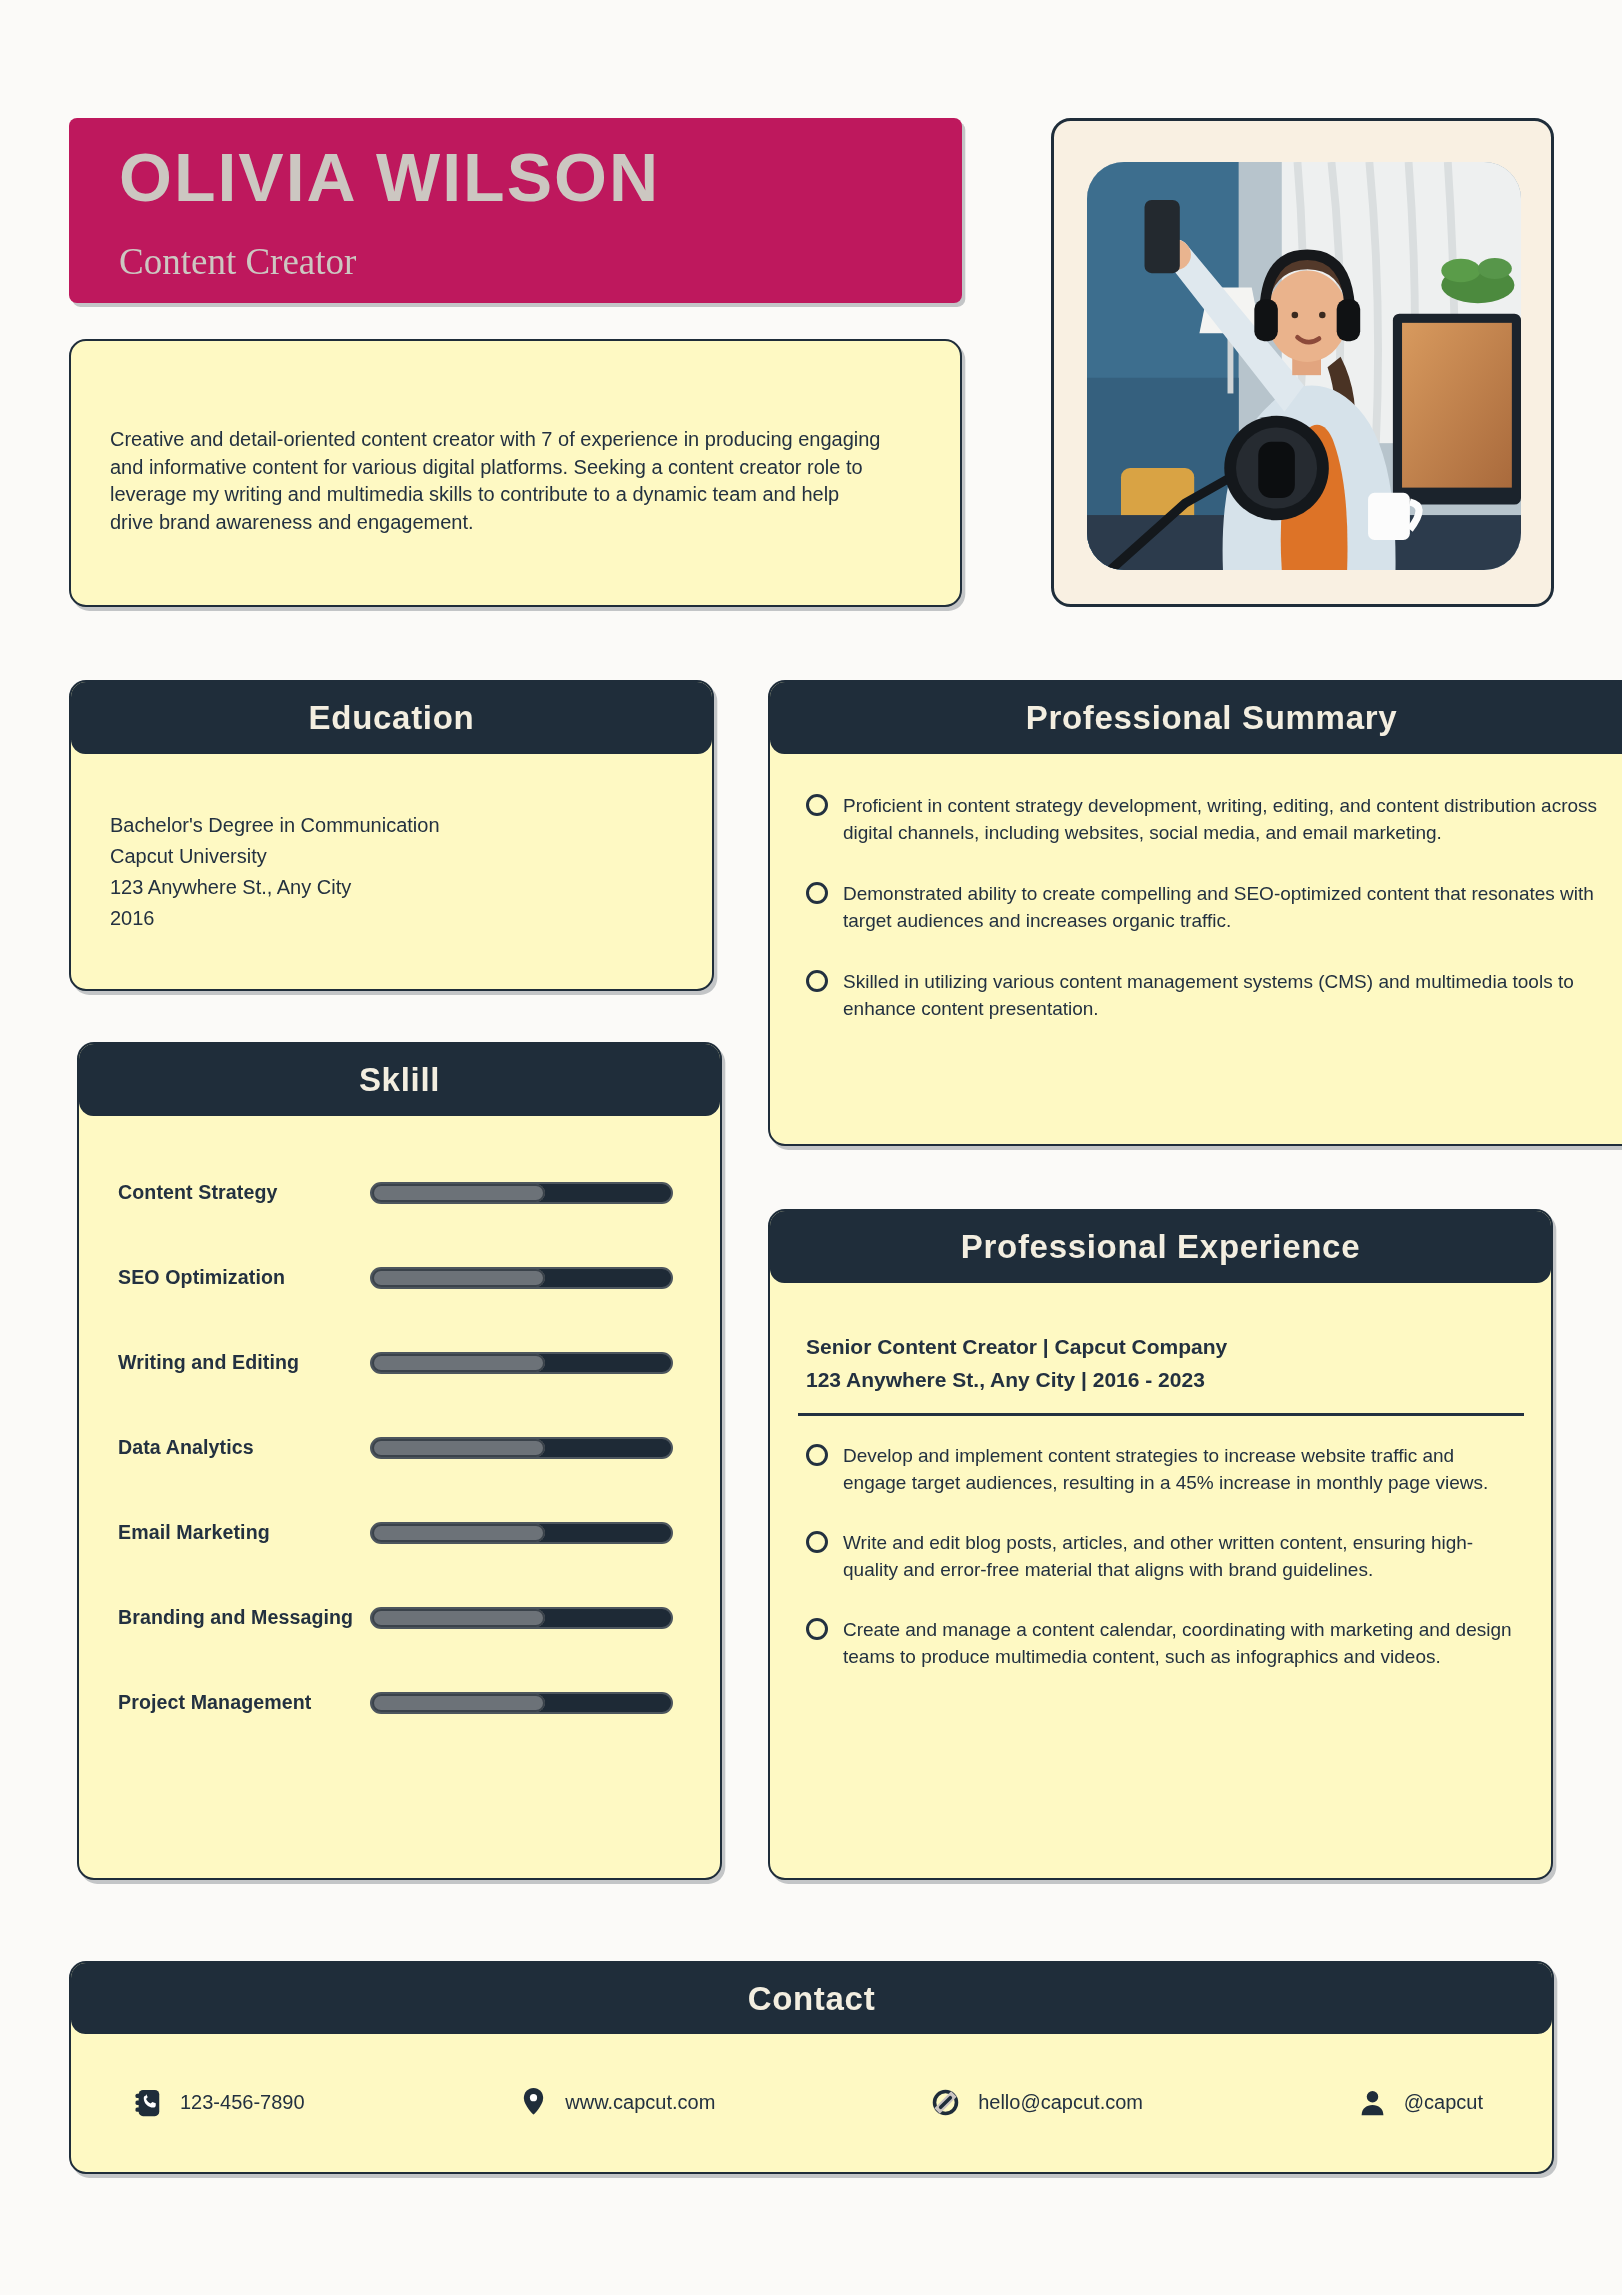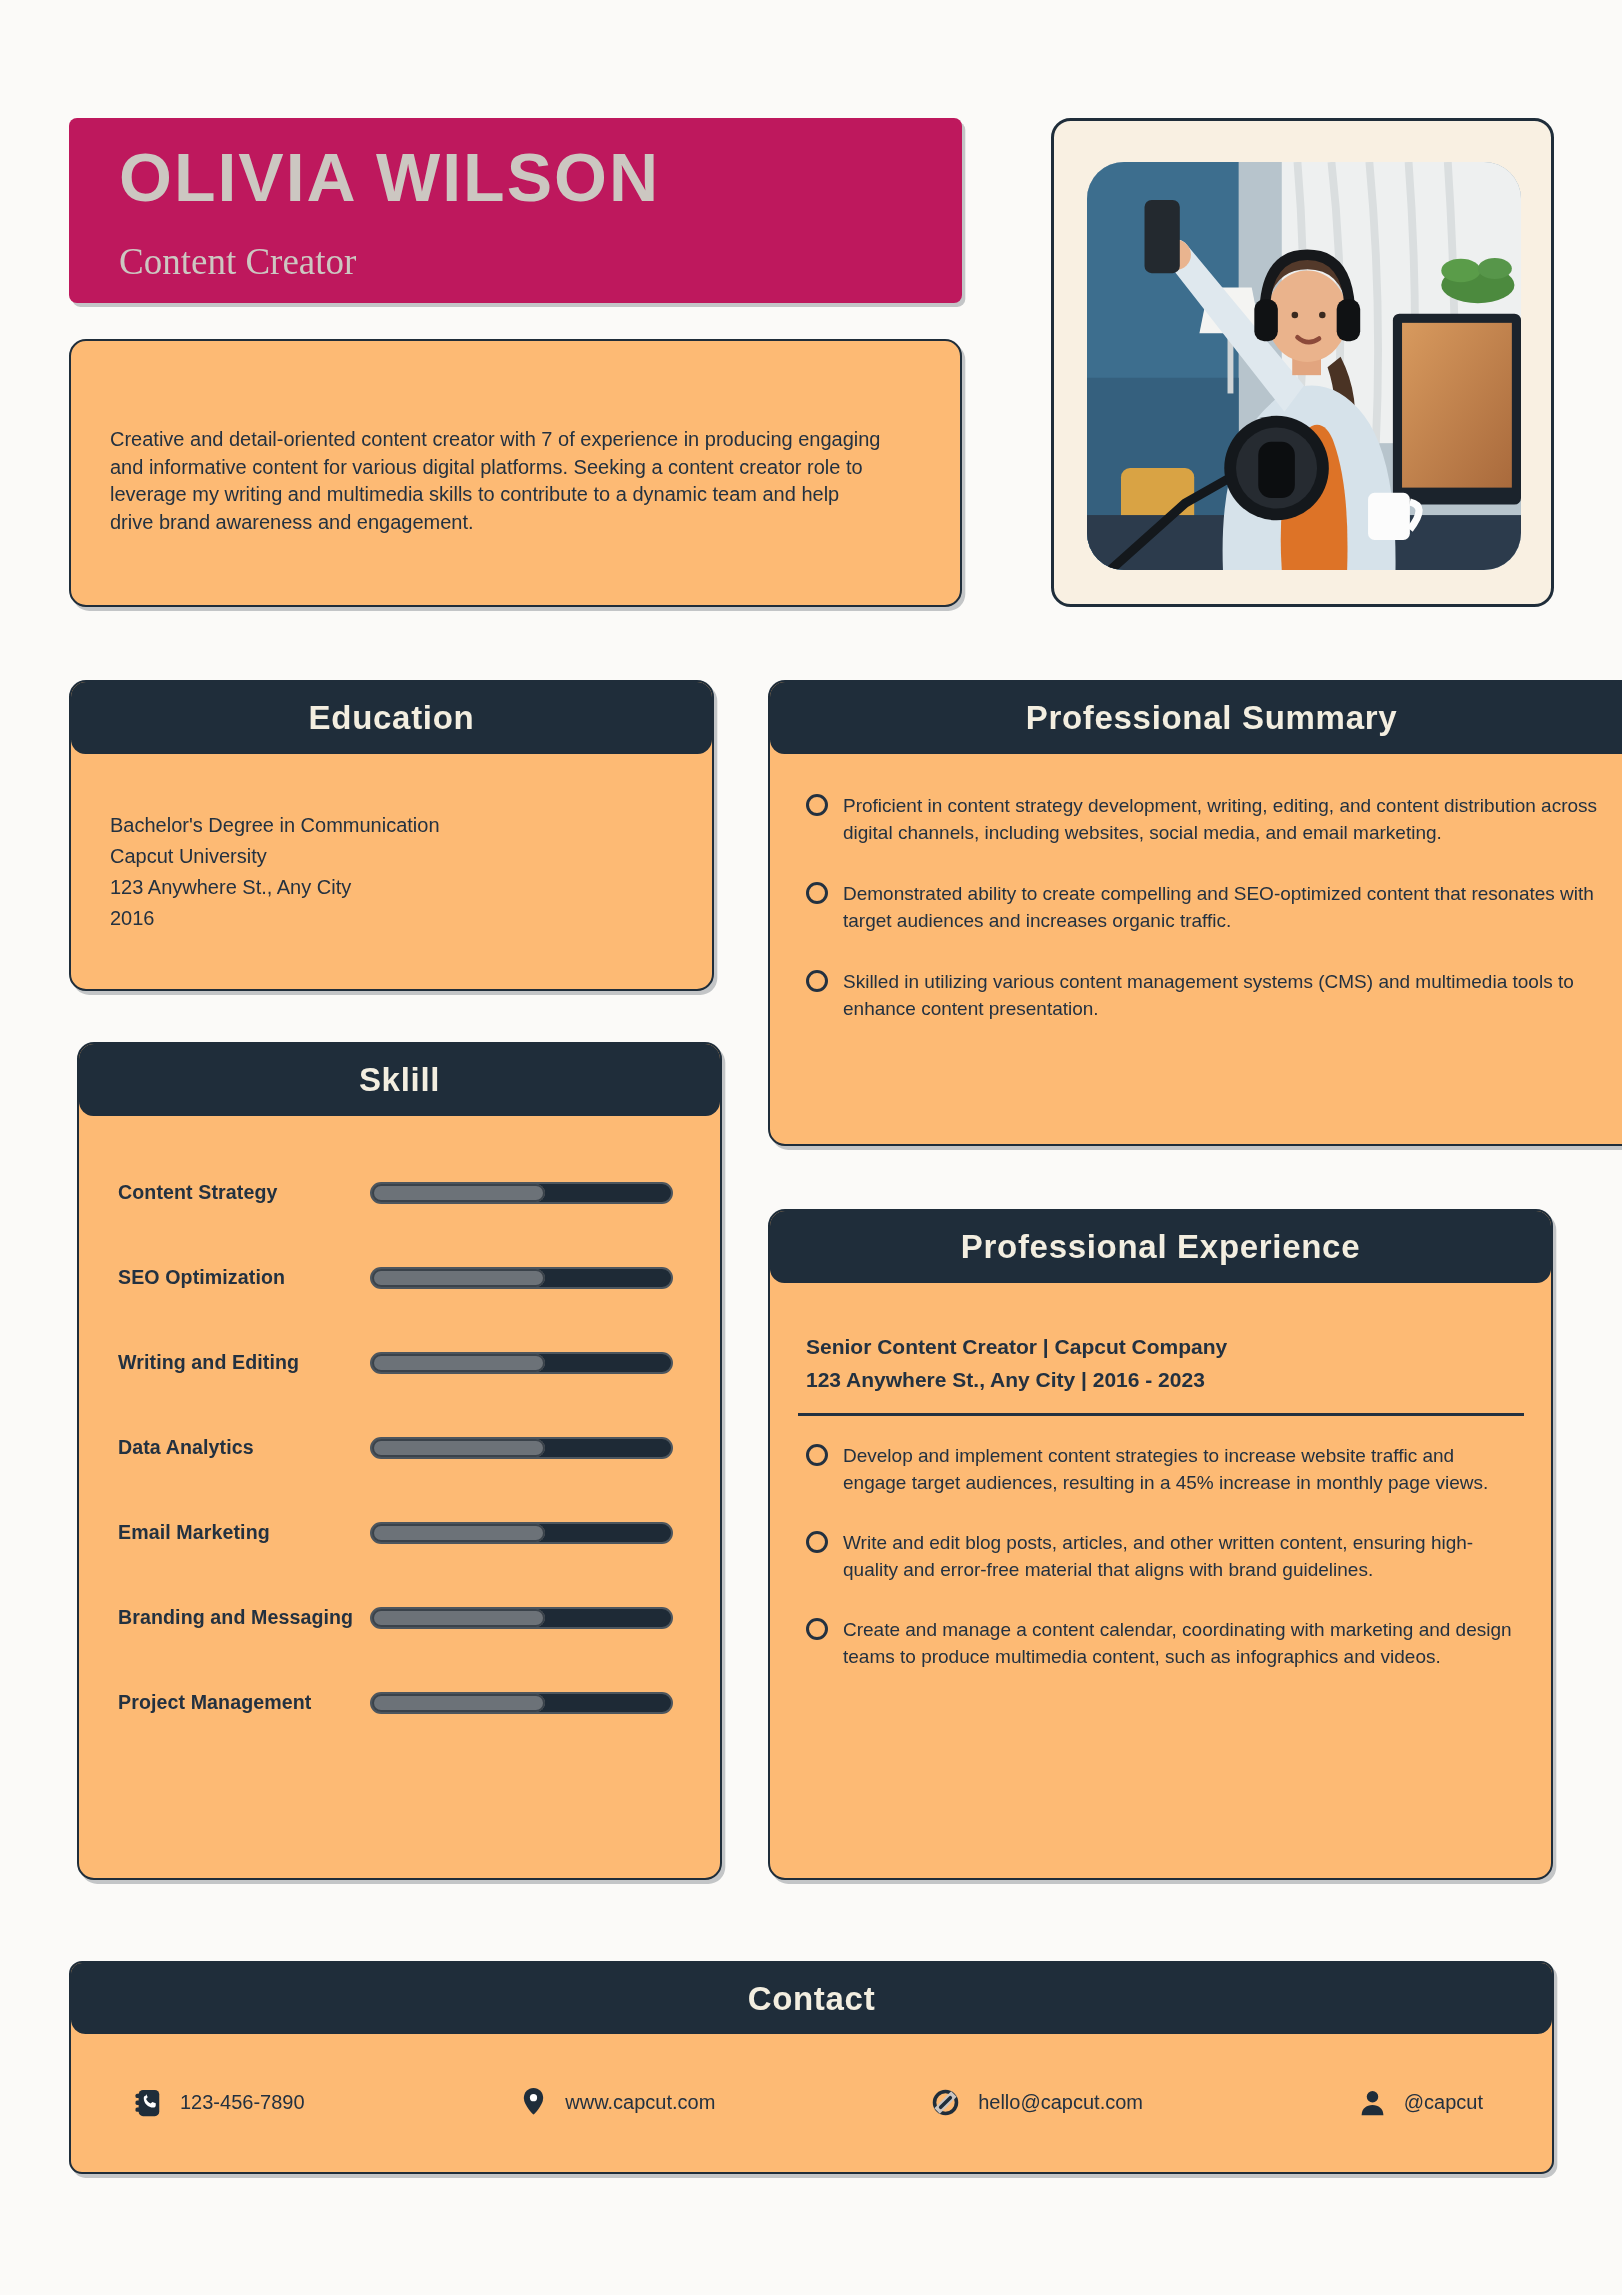--- a/index.html
+++ b/index.html
@@ -3,21 +3,21 @@
 <meta charset="utf-8">
 <style>
   html,body{margin:0;padding:0;}
   body{
     width:1623px;height:2295px;position:relative;
     background:#fbfaf8;
     font-family:"Liberation Sans", sans-serif;
     color:#233140;
   }
   .panel{
-    position:absolute;background:#fdba74;
+    position:absolute;background:#fef9c3;
     border:2.6px solid #1f2d3a;border-radius:17px;
     box-sizing:border-box;overflow:hidden;
     box-shadow:3.3px 3.9px 0 rgba(28,40,52,0.25);
   }
   .panel-header{
     height:72px;background:#1f2d3a;border-radius:0 0 14.4px 14.4px;
     display:flex;align-items:center;justify-content:center;
     color:#f3eee0;font-size:33px;font-weight:bold;letter-spacing:0.7px;
   }
   
@@ -68,21 +68,21 @@
   .psum-box{left:768px;top:680px;width:887px;height:466px;}
   .psum-body{padding-top:38px;}
   .psum-body .bullet-row{margin-bottom:34px;}
   
   .exp-box{left:768px;top:1209px;width:785px;height:671px;}
   .exp-body{padding-top:47px;}
   .exp-title{padding:0 36px;font-size:21px;line-height:33px;font-weight:bold;}
   .exp-divider{height:2.6px;background:#233140;margin:17px 27.5px 26px 27.5px;}
   .exp-body .bullet-row{margin-bottom:33px;}
   
-  .contact-box{left:69px;top:1961px;width:1485px;height:213px;border-radius:13px;}
+  .contact-box{left:69px;top:1961px;width:1485px;height:213px;}
   .contact-header{height:71px;}
   .contact-body{
     height:137px;display:flex;align-items:center;justify-content:space-between;
     padding:0 69px 0 62px;
   }
   .contact-item{display:flex;align-items:center;gap:17px;font-size:20px;}
   .contact-item svg{display:block;}
 </style>
 </head>
 <body>

